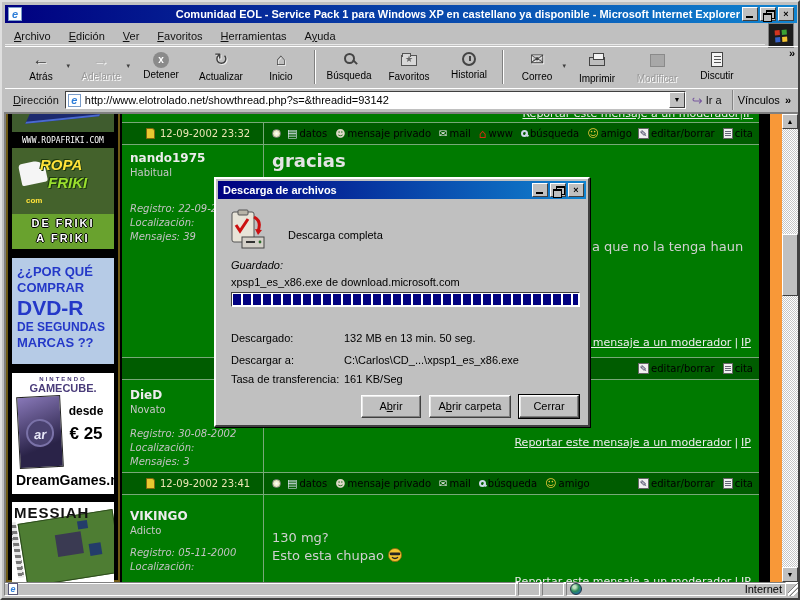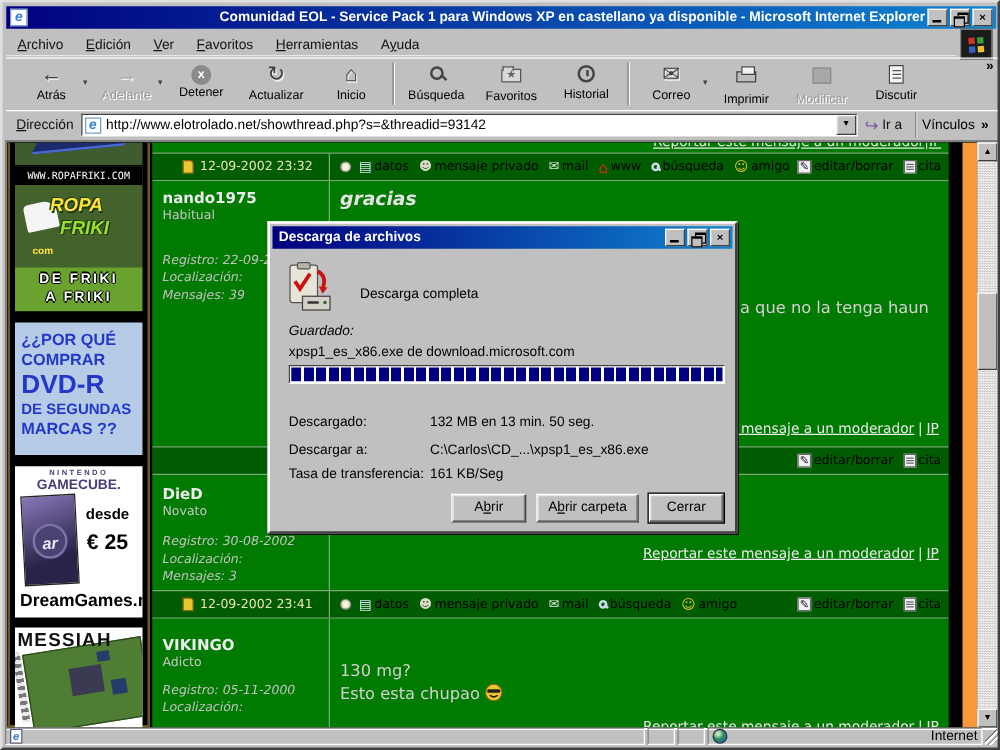--- a/index.html
+++ b/index.html
@@ -132,21 +132,21 @@
   .phead .acts { flex:1; display:flex; align-items:center; padding-left:8px; position:relative; }
   .act { display:inline-flex; align-items:center; margin-right:8px; font-size:10px; color:#000; white-space:nowrap; }
   .act .g { margin-right:2px; }
   .rgroup { position:absolute; right:6px; top:0; bottom:0; display:flex; align-items:center; }
   .post { display:flex; position:absolute; left:0; width:100%; background:#007a00; }
   .ucell { width:142px; border-right:1px solid #78a878; padding:6px 6px 0 8px; }
   .uname { font-weight:bold; font-size:12px; color:#ececec; }
   .urank { font-size:10px; color:#c6c6c6; margin-top:2px; }
   .uinfo { font-size:10px; font-style:italic; color:#c2c2c2; line-height:14px; }
   .mcell { flex:1; position:relative; padding:5px 8px; }
-  .ptitle { font-weight:bold; font-size:15px; color:#e4e4e4;font-style:italic; }
+  .ptitle { font-weight:bold; font-size:18px; color:#e4e4e4; }
   .pbody { font-size:13px; color:#d0d0d0; line-height:18px; }
   .frag { position:absolute; left:328px; top:94px; white-space:nowrap; font-size:13px; color:#d0d0d0; }
   .report { position:absolute; right:8px; font-size:11px; white-space:nowrap; }
   .report a, .partialrow a { color:#ececec; text-decoration:underline; }
   .report .sep { color:#ececec; text-decoration:none; margin:0 3px; }
   
   .mi { display:inline-block; font-size:11px; line-height:11px; }
   .mi-doc { width:9px; height:11px; background:#e8c830; border:1px solid #806810; border-radius:0 3px 0 0; }
   .mi-bulb { width:9px; height:9px; border-radius:50%; background:radial-gradient(#ffffff,#d8d890); border:1px solid #888; margin-right:6px; }
   .mi-card { color:#dce4f0; font-size:11px; }

